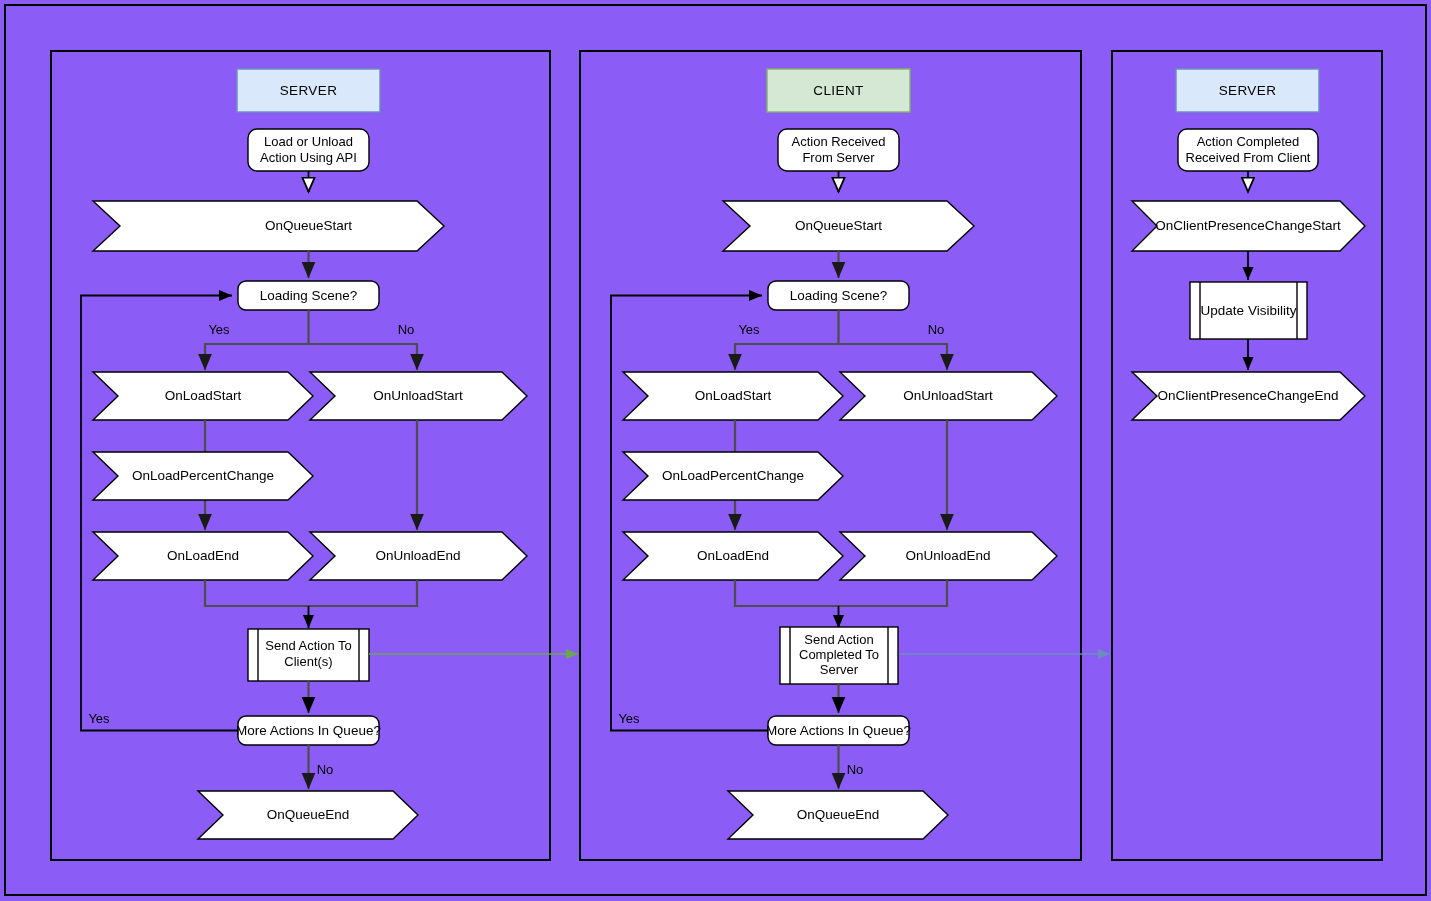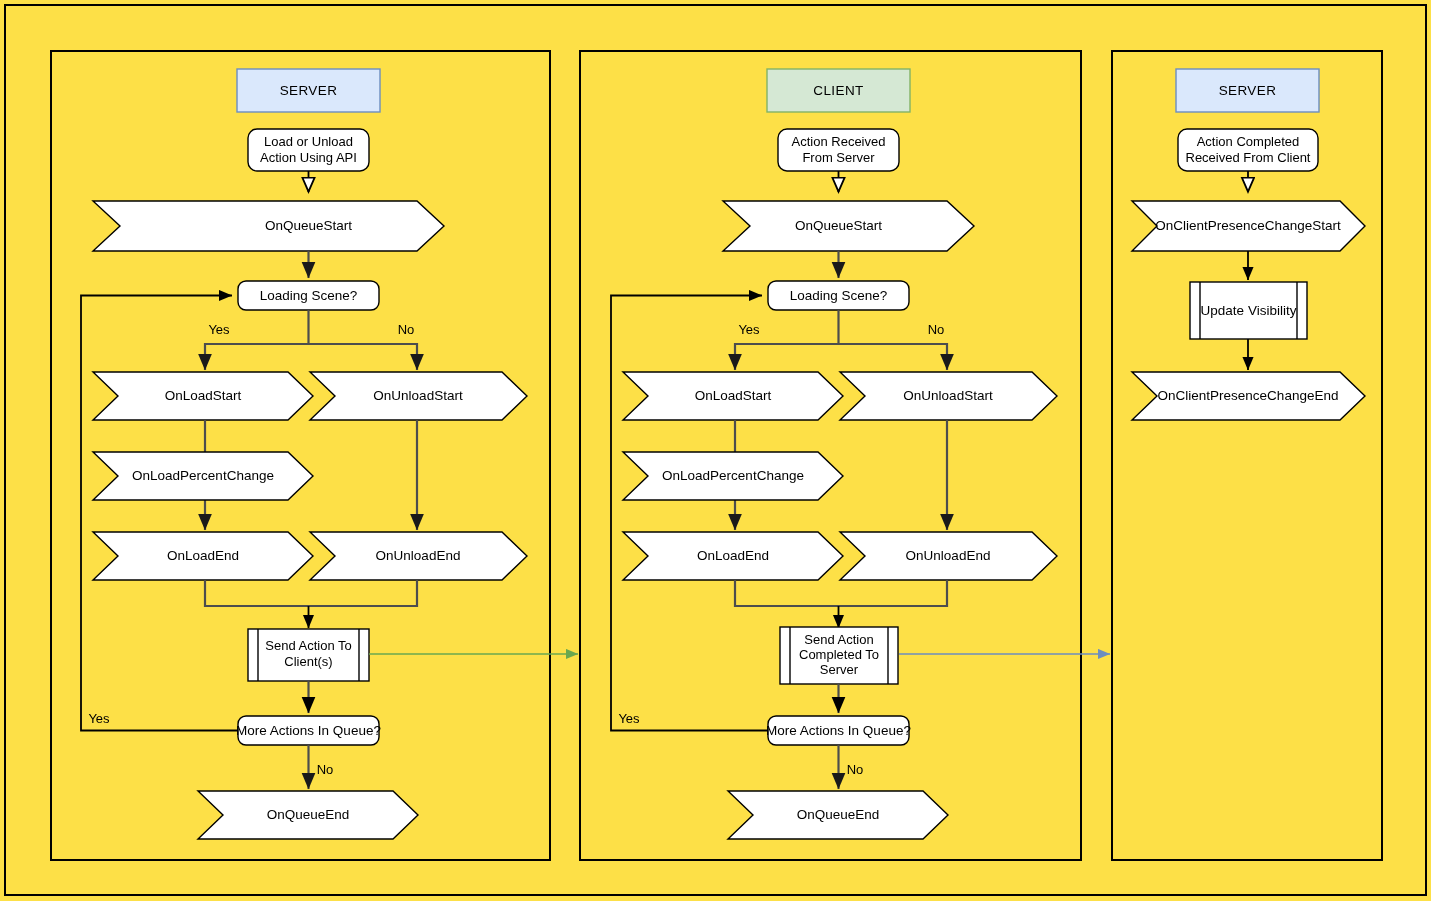--- a/index.html
+++ b/index.html
@@ -4,21 +4,21 @@
 <style>
   html, body {
     margin: 0;
     padding: 0;
     background: #ffffff;
   }
   #page {
     position: relative;
     width: 1431px;
     height: 901px;
-    background: #fde047;
+    background: #8b5cf6;
     font-family: "Liberation Sans", sans-serif;
     overflow: hidden;
   }
   #diagram-svg {
     position: absolute;
     left: 0;
     top: 0;
     width: 1431px;
     height: 901px;
   }

